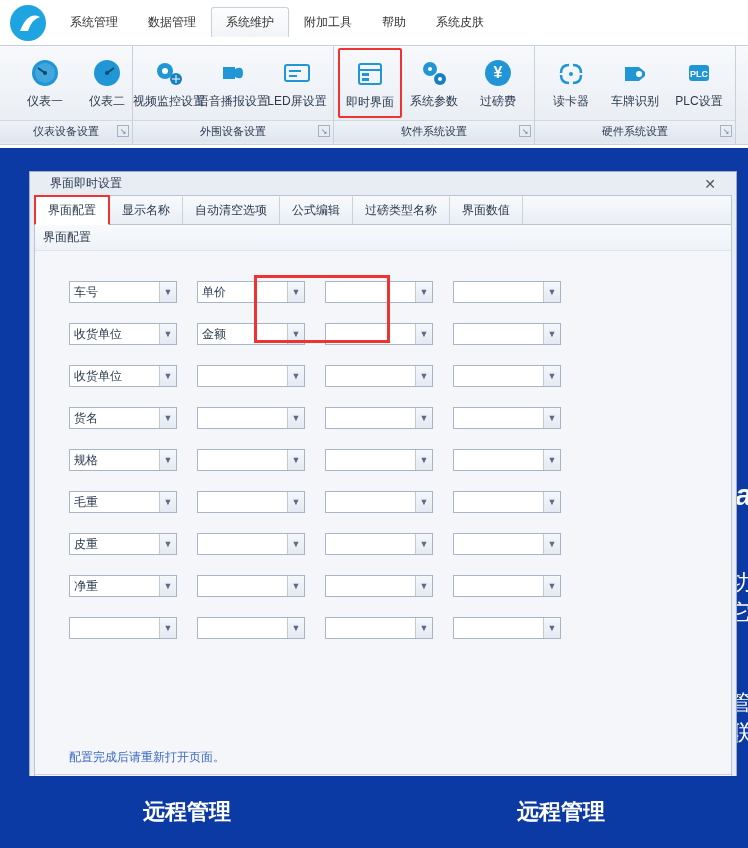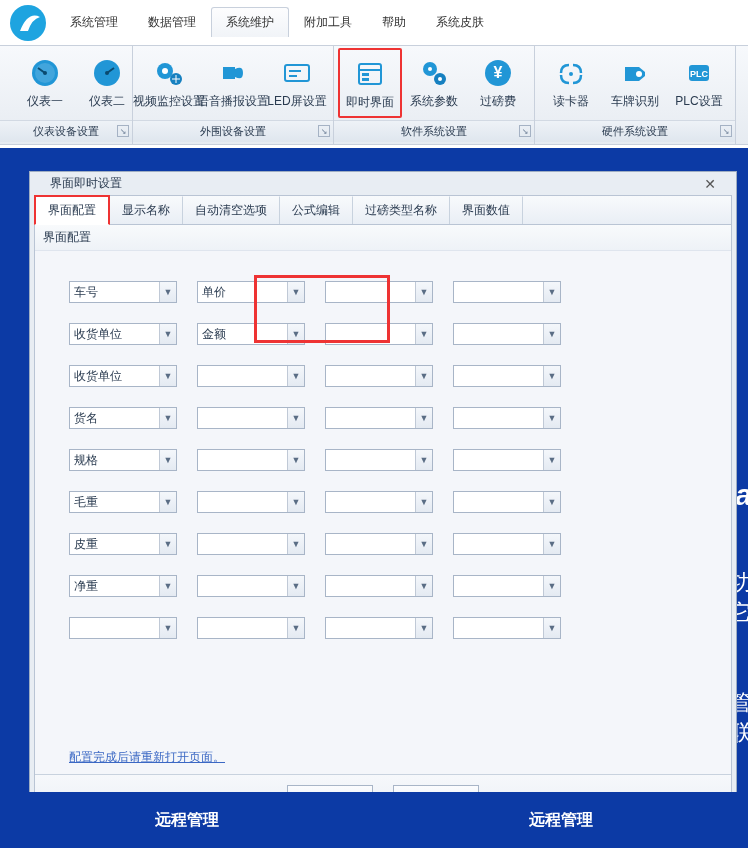--- a/index.html
+++ b/index.html
@@ -214,21 +214,20 @@
     left: 219px;
     top: 24px;
     width: 136px;
     height: 68px;
     pointer-events: none;
   }
   .note {
     color: #3b68c4;
     font-size: 12px;
     margin-top: 110px;
-    text-decoration: underline;
   }
   .dlg-footer {
     border-top: 1px solid #c8d2de;
     background: linear-gradient(#f6f8fb,#e9eef5);
     padding: 10px 0;
     display: flex;
     justify-content: center;
     gap: 20px;
   }
   .dlg-btn {
@@ -238,27 +237,27 @@
     background: linear-gradient(#fbfcfe,#e7ecf3);
     font-size: 12px;
     color: #2a3b50;
     cursor: pointer;
   }
   .bg-bottom {
     position: absolute;
     bottom: 0;
     left: 0;
     width: 748px;
-    height: 56px;
+    height: 72px;
     background: #0c3aa5;
     color: #fff;
     display: flex;
     justify-content: space-around;
     align-items: center;
-    font-size: 16px;
+    font-size: 22px;
     font-weight: bold;
   }
   .bg-side-text {
     position: absolute;
     right: -4px;
     top: 330px;
     color: #fff;
     font-size: 30px;
     font-style: italic;
     font-weight: bold;

